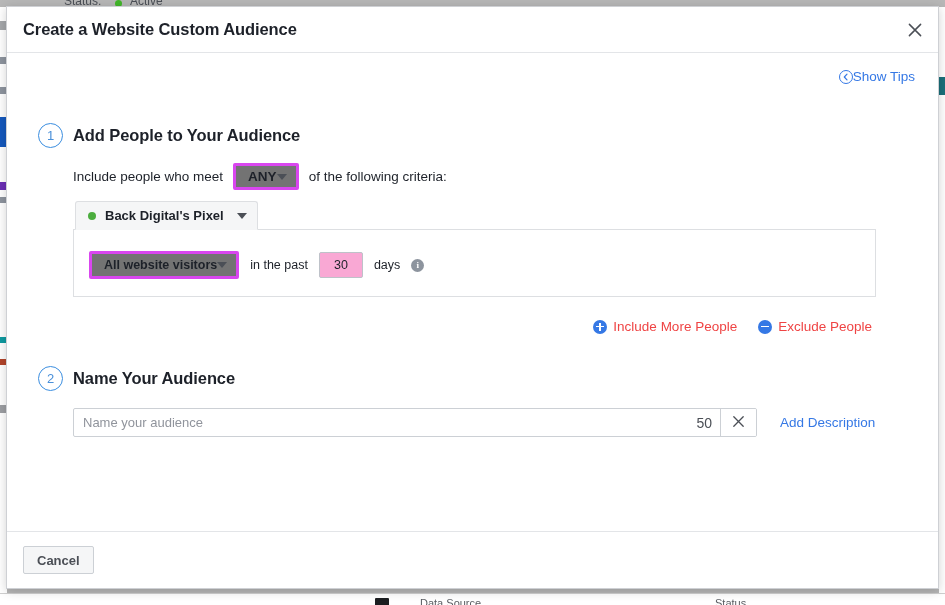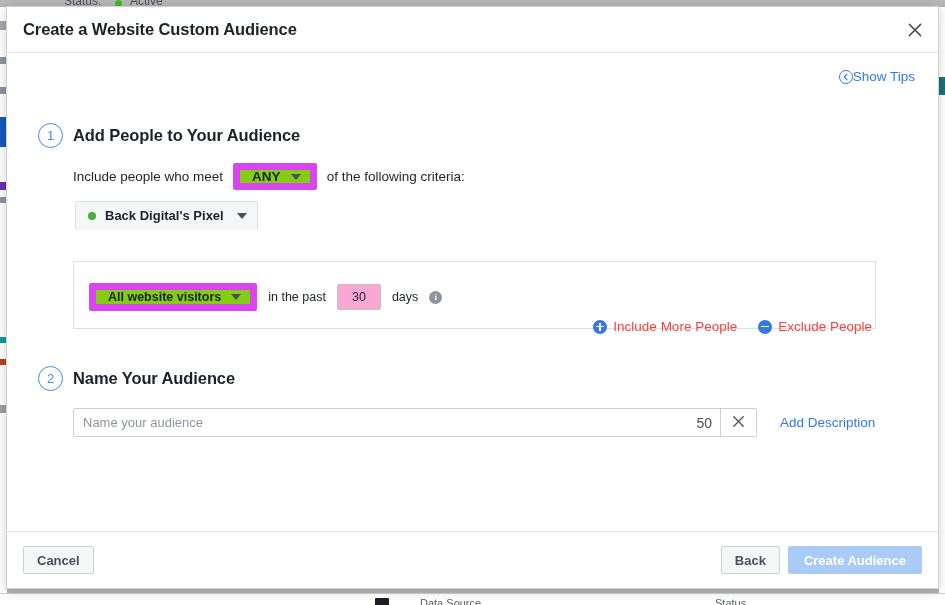--- a/index.html
+++ b/index.html
@@ -130,24 +130,24 @@
   #step2 { position: absolute; left: 31px; top: 313px; }
 
   
   #criteria-line {
     position: absolute; left: 66px; top: 110px;
     display: flex; align-items: center; gap: 10px;
     font-size: 13.5px; color: #1d2129;
   }
 
   .fb-select {
-    background: #84cc16;
-    border: 7px solid #d946ef;
+    background: #737373;
+    border: 3px solid #d946ef;
     border-radius: 2px;
-    display: inline-flex; align-items: center; gap: 10px;
+    display: inline-flex; align-items: center; gap: 0;
     cursor: pointer;
     color: #1d2129;
     font-weight: bold;
   }
   .fb-select .caret {
     width: 0; height: 0;
     border-left: 5px solid transparent;
     border-right: 5px solid transparent;
     border-top: 6px solid #4b4f56;
   }
@@ -179,21 +179,20 @@
     border-right: 5px solid transparent;
     border-top: 6px solid #4b4f56;
   }
 
   
   #criteria-panel {
     position: absolute; left: 66px; top: 176px;
     width: 803px; height: 68px;
     border: 1px solid #dddfe2;
     background: #ffffff;
-    margin-top: 32px;
   }
   #criteria-row {
     position: absolute; left: 15px; top: 21px;
     display: flex; align-items: center; gap: 11px;
     font-size: 12.5px; color: #1d2129;
   }
   #visitors-select {
     height: 28px; padding: 0 9px 0 12px; font-size: 12.5px;
   }
   #days-input {
@@ -426,19 +425,15 @@
           </span>
         </span>
       </div>
       <span id="add-description">Add Description</span>
     </div>
 
   </div>
 
   <div id="modal-footer">
     <button id="cancel-btn" class="btn">Cancel</button>
-    <div id="footer-right">
-      <button id="back-btn" class="btn">Back</button>
-      <button id="create-btn" class="btn">Create Audience</button>
-    </div>
   </div>
 
 </div>
 
 </body></html>

